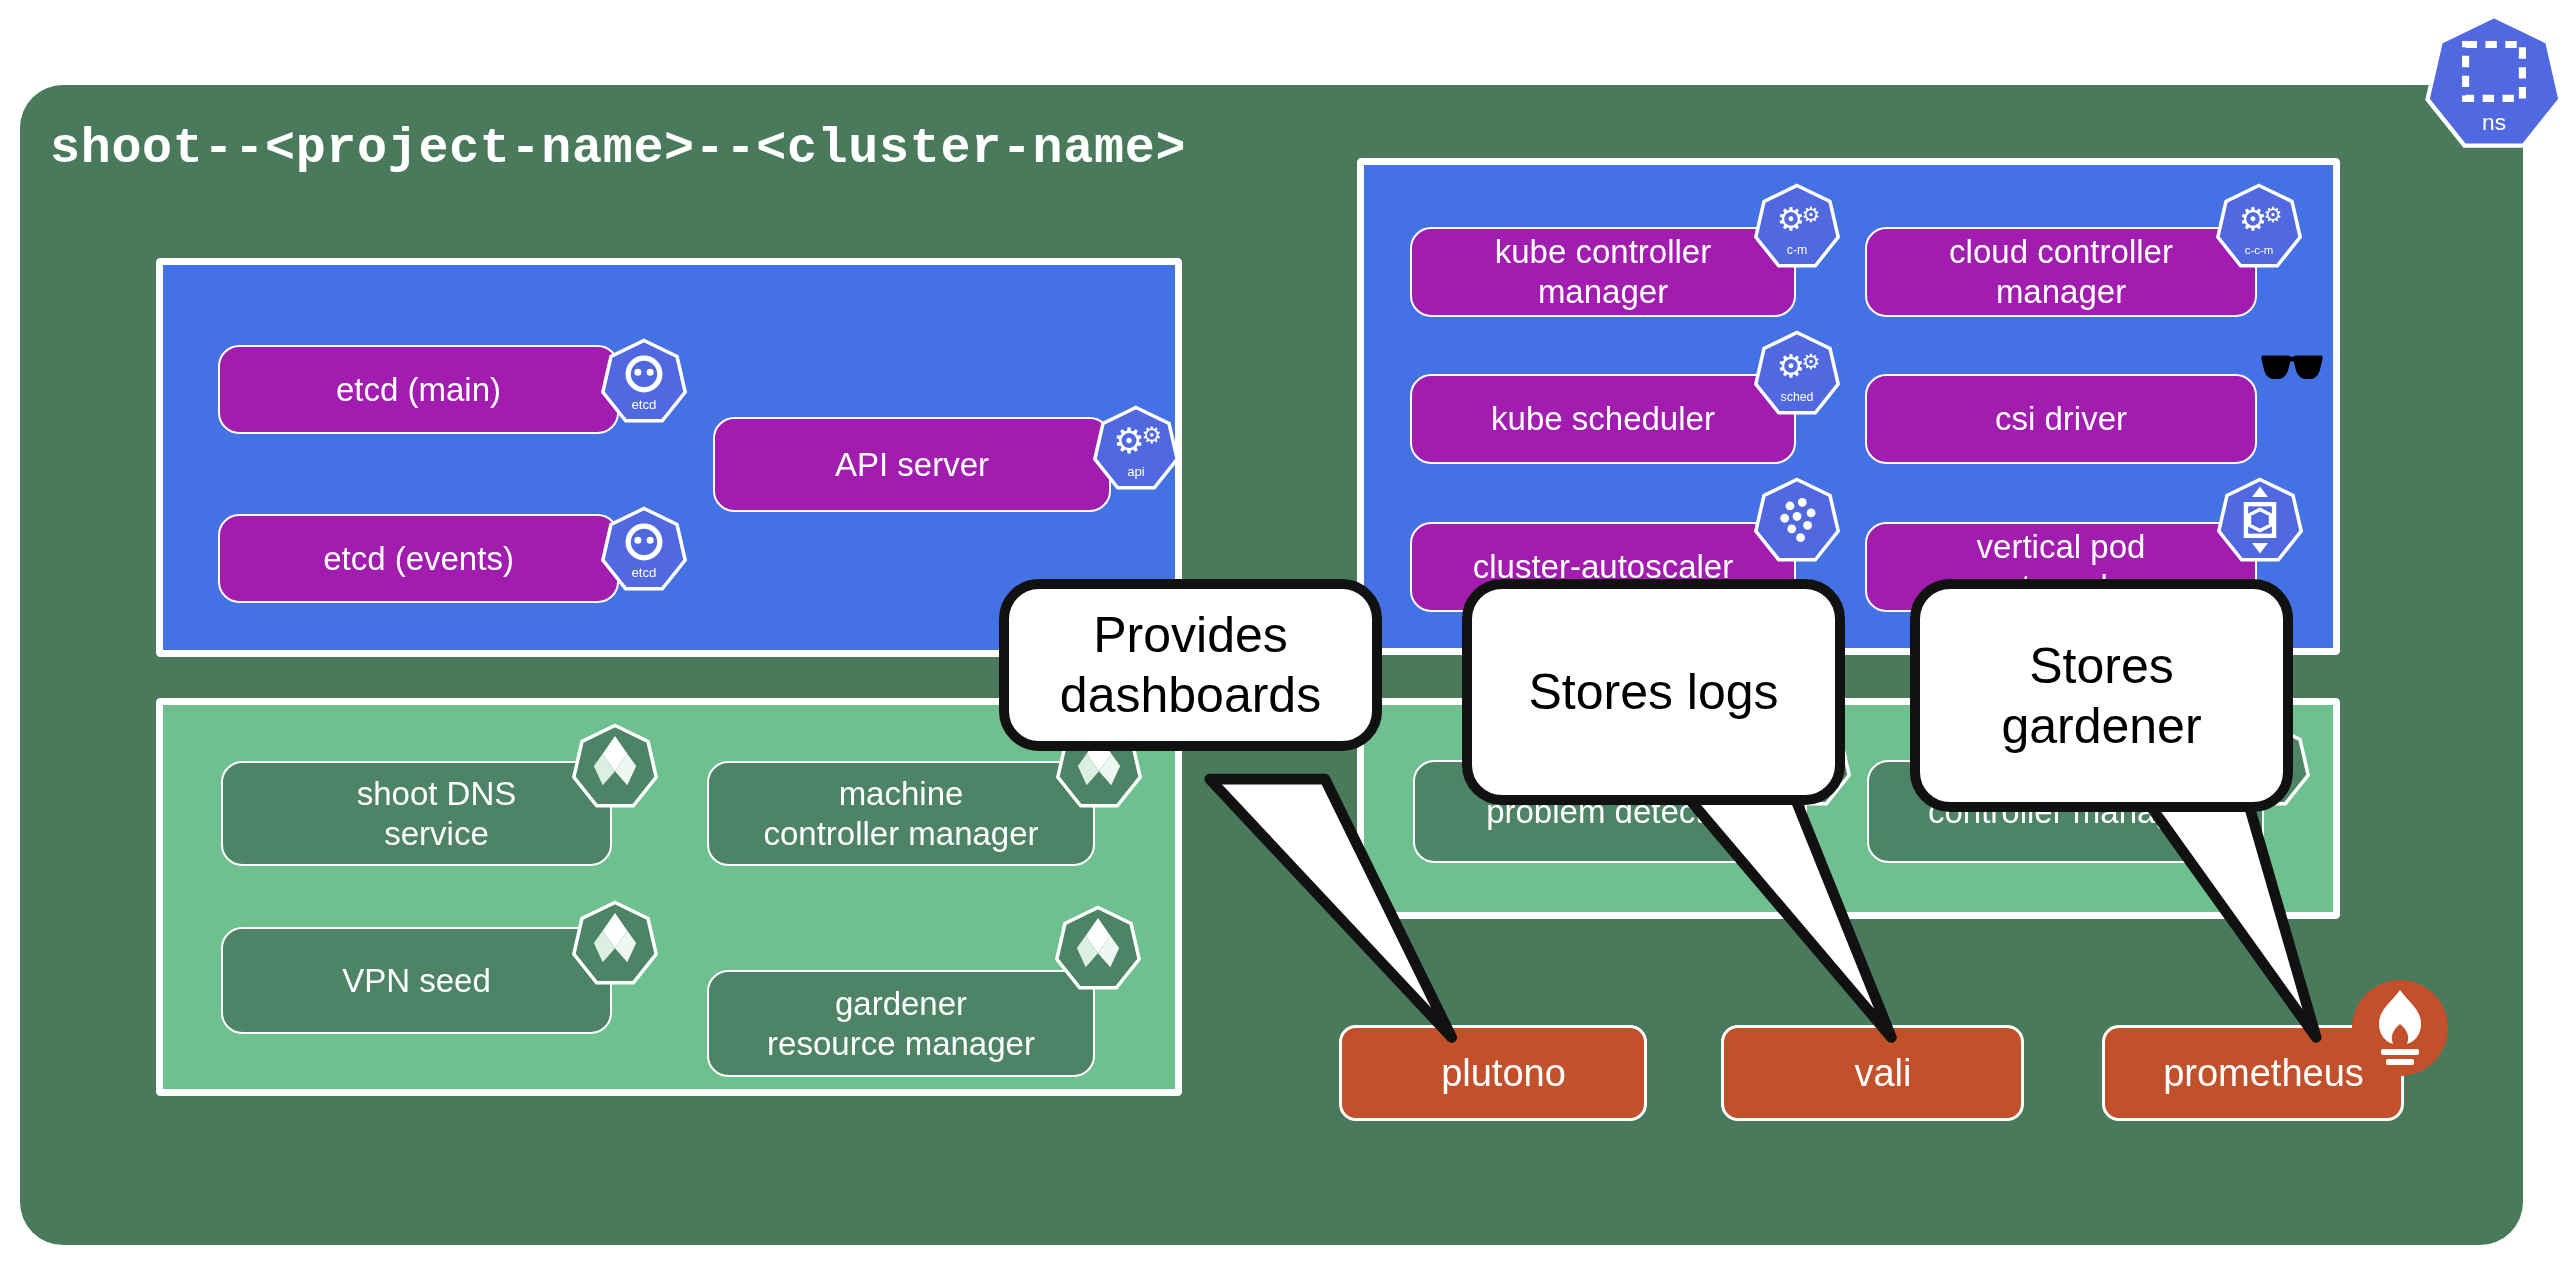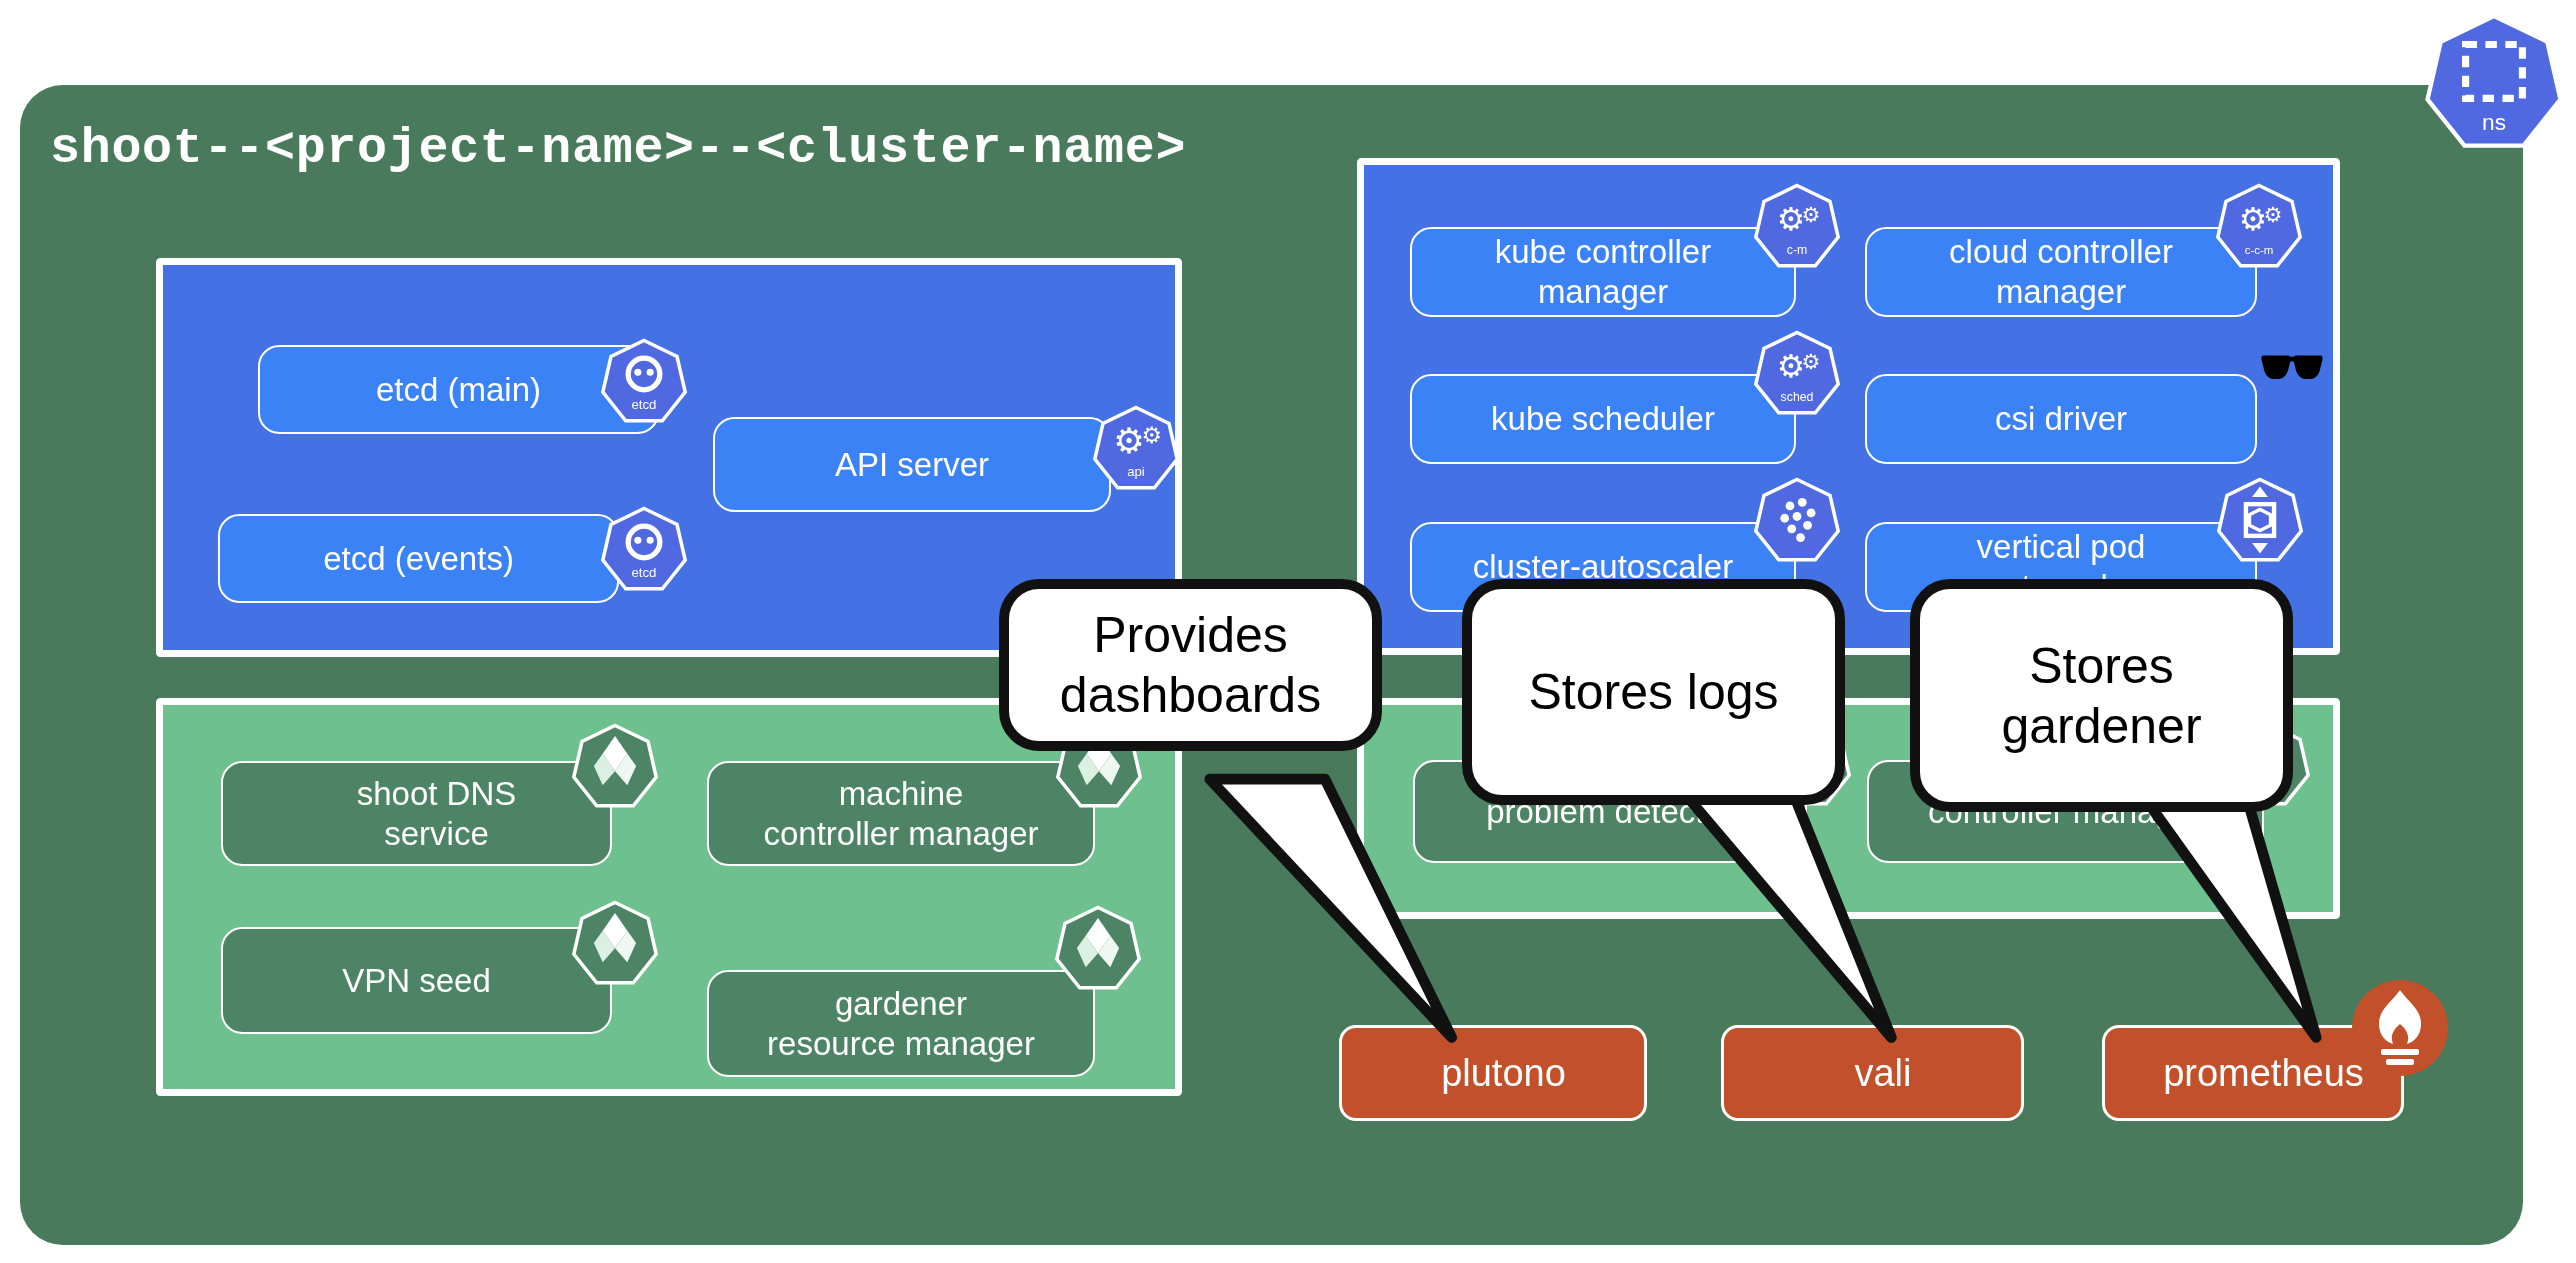--- a/index.html
+++ b/index.html
@@ -3,21 +3,21 @@
 <meta charset="utf-8">
 <style>
   html,body{margin:0;padding:0;background:#fff;}
   .stage{position:relative;width:2576px;height:1263px;background:#fff;font-family:"Liberation Sans",sans-serif;overflow:hidden;}
   .outer{position:absolute;left:20px;top:85px;width:2503px;height:1160px;background:#4A7A5C;border-radius:43px;z-index:1;}
   .title{position:absolute;left:50px;top:120px;color:#fff;font-family:"Liberation Mono","DejaVu Sans Mono",monospace;font-weight:bold;font-size:50px;letter-spacing:0.7px;z-index:2;white-space:nowrap;}
   .panel{position:absolute;border:7.1px solid #fff;border-radius:4.3px;box-sizing:border-box;z-index:2;}
   .panel.blue{background:#4472E4;}
   .panel.green{background:#6FC08F;}
   .node{position:absolute;border:2.8px solid #fff;border-radius:21.3px;box-sizing:border-box;display:flex;flex-direction:column;align-items:center;justify-content:center;text-align:center;color:#fff;font-size:33px;line-height:40px;z-index:3;}
-  .node.navy{background:#3b82f6;}
+  .node.navy{background:#a21caf;}
   .node.dgreen{background:#4D8465;}
   .hept{position:absolute;width:88px;height:88px;z-index:4;}
   .bubble{position:absolute;width:383px;background:#fff;border:10.7px solid #111;border-radius:40px;box-sizing:border-box;display:flex;flex-direction:column;align-items:center;justify-content:center;text-align:center;color:#000;font-size:50px;line-height:60px;z-index:7;}
   .service{position:absolute;width:308px;height:96px;background:#C2502A;border:3.6px solid #fff;border-radius:17px;box-sizing:border-box;display:flex;align-items:center;justify-content:center;color:#fff;font-size:38px;z-index:5;padding-left:21px;}
   .tails{position:absolute;left:0;top:0;width:2576px;height:1263px;z-index:6;pointer-events:none;}
   .promlogo{position:absolute;left:2350px;top:978px;width:100px;height:100px;z-index:5;}
   .shades{position:absolute;left:2260px;top:350px;width:64px;height:40px;z-index:4;}
   .nsicon{position:absolute;left:2423px;top:10px;width:142px;height:147px;z-index:4;}
 </style>
 </head>
@@ -29,21 +29,21 @@
   <div class="title">shoot--&lt;project-name&gt;--&lt;cluster-name&gt;</div>
 
   <svg class="nsicon" viewBox="0 0 100 103">
     <path d="M50 4 L87.5 22.1 L96.8 62.7 L70.8 95.2 L29.2 95.2 L3.2 62.7 L12.5 22.1 Z" fill="#5069E0" stroke="#fff" stroke-width="3"></path>
     <rect x="30" y="24" width="40" height="38" fill="none" stroke="#fff" stroke-width="5" stroke-dasharray="8 6"></rect>
     <text x="50" y="84" text-anchor="middle" font-size="16" fill="#fff" font-family="Liberation Sans, sans-serif">ns</text>
   </svg>
 
   <div class="panel blue" style="left:156px;top:258px;width:1026px;height:399px;"></div>
 
-  <div class="node navy" style="left:218px;top:345px;width:401px;height:89px;margin-left:40px;">
+  <div class="node navy" style="left:218px;top:345px;width:401px;height:89px;">
     <span>etcd (main)</span>
   </div>
   <svg class="hept" style="left:600px;top:337px;" viewBox="0 0 100 100">
     <path d="M50 4 L87.5 22.1 L96.8 62.7 L70.8 95.2 L29.2 95.2 L3.2 62.7 L12.5 22.1 Z" fill="#5069E0" stroke="#fff" stroke-width="4"></path>
     <circle cx="50" cy="42" r="18" fill="none" stroke="#fff" stroke-width="6"></circle>
     <circle cx="43" cy="40" r="4" fill="#fff"></circle>
       <circle cx="57" cy="40" r="4" fill="#fff"></circle>
     <text x="50" y="82" text-anchor="middle" font-size="15" fill="#fff" font-family="Liberation Sans, sans-serif">etcd</text>
   </svg>
 

